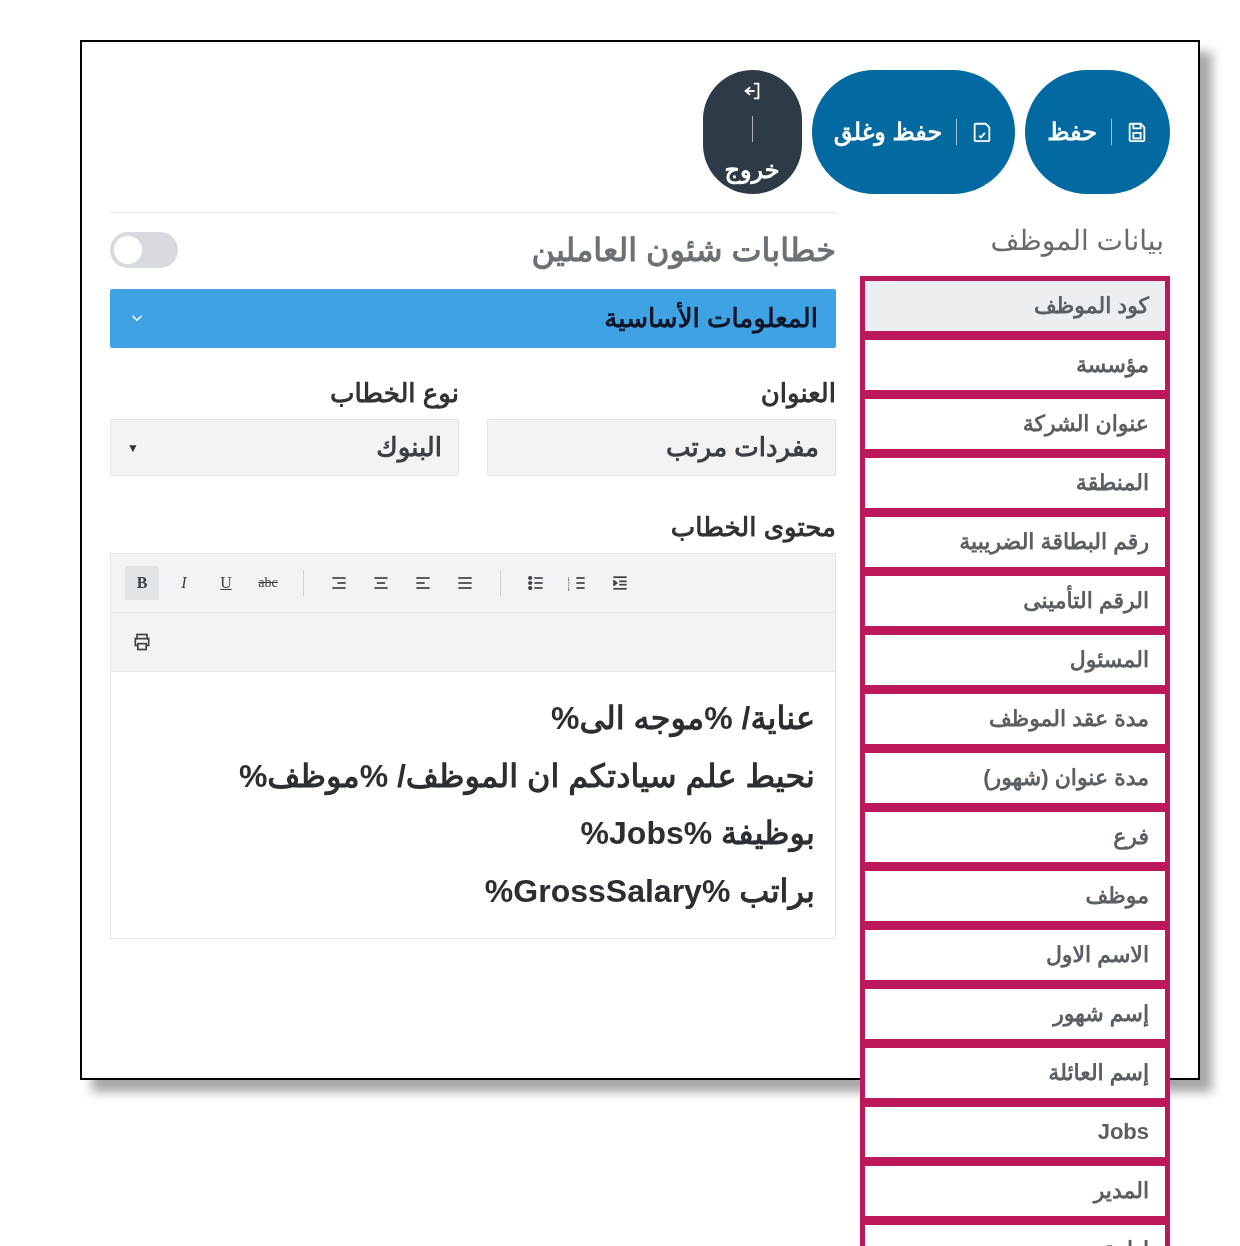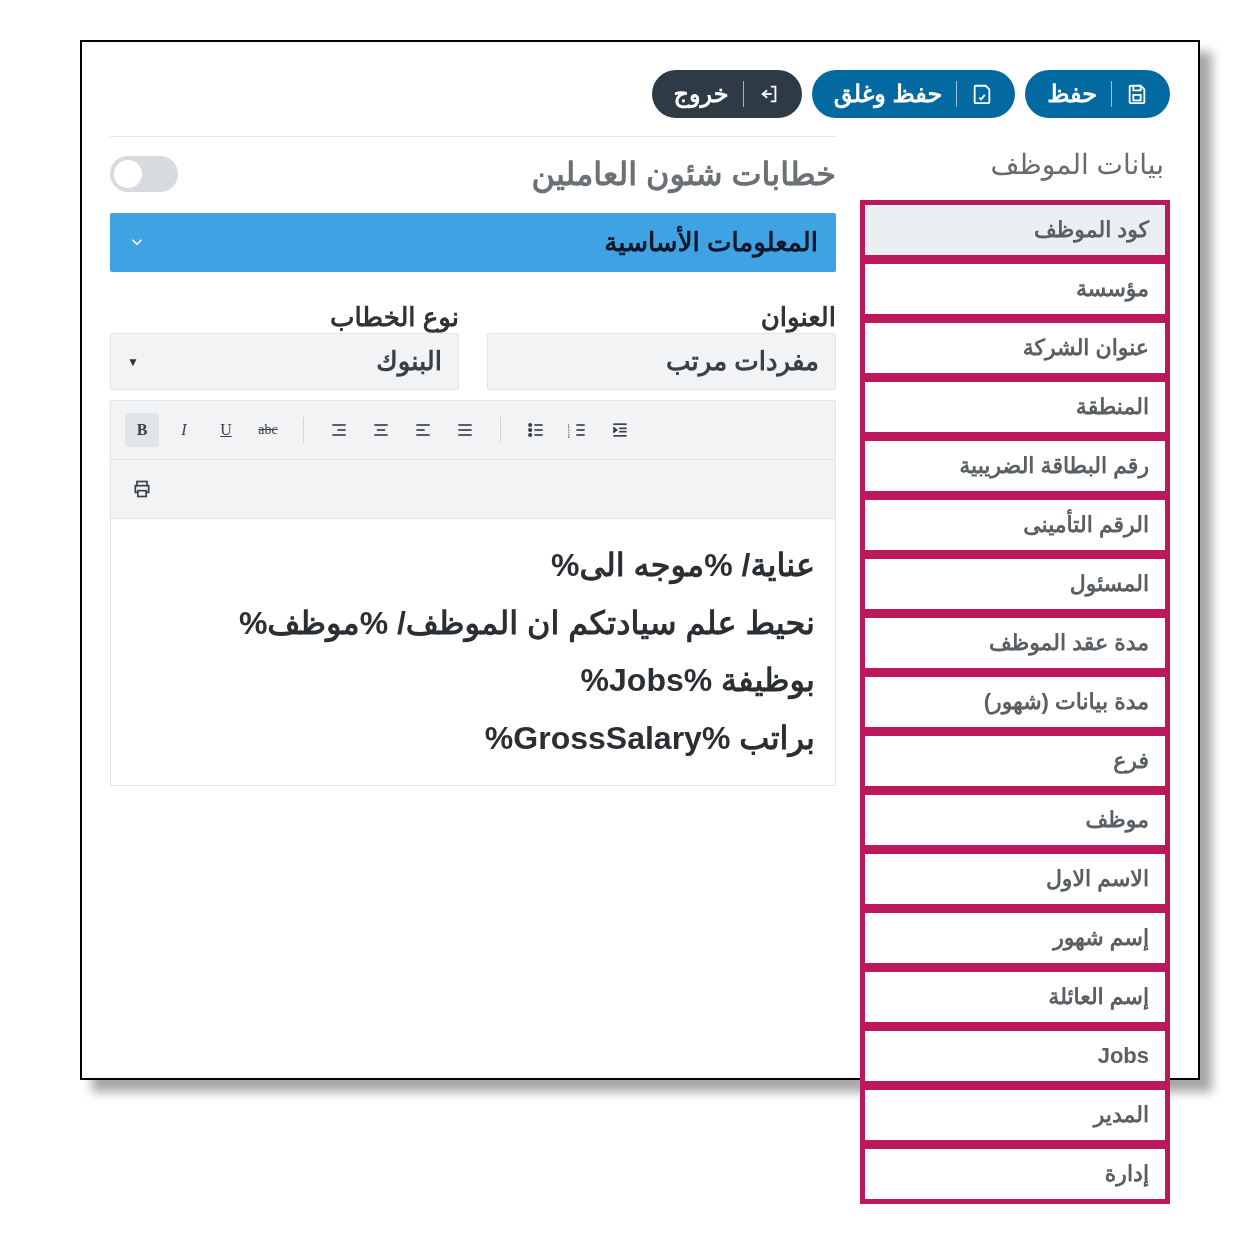--- a/index.html
+++ b/index.html
@@ -43,21 +43,21 @@
     cursor: pointer;
     color: #fff;
   }
   .btn .sep {
     width: 1px;
     height: 26px;
     background: rgba(255,255,255,0.6);
     display: inline-block;
   }
   .btn-green { background: #0369a1; }
-  .btn-dark  { background: #2e3a46; }
+  .btn-dark  { background: #2e3a46; flex-direction: column; }
   .icon {
     width: 22px; height: 22px;
     display: inline-flex;
     align-items: center;
     justify-content: center;
     font-size: 20px;
     line-height: 1;
   }
   
   .body-row {
@@ -134,21 +134,21 @@
   .chev-svg { width:18px; height:18px; }
   .fields-row {
     display: flex;
     gap: 28px;
     margin-top: 30px;
   }
   .field {
     flex: 1;
     display: flex;
     flex-direction: column;
-    gap: 0;
+    gap: 10px;
   }
   .field-label {
     font-weight: 700;
     font-size: 26px;
     color: #333;
   }
   .text-input, .select-box {
     background: #f1f3f5;
     border: 1px solid #e3e6e9;
     padding: 12px 16px;
@@ -263,21 +263,21 @@
         <div class="sidebar-header">بيانات الموظف</div>
         <div id="sidebar-list">
             <div class="side-item active">كود الموظف</div>
             <div class="side-item">مؤسسة</div>
             <div class="side-item">عنوان الشركة</div>
             <div class="side-item">المنطقة</div>
             <div class="side-item">رقم البطاقة الضريبية</div>
             <div class="side-item">الرقم التأمينى</div>
             <div class="side-item">المسئول</div>
             <div class="side-item">مدة عقد الموظف</div>
-            <div class="side-item">مدة بيانات (شهور)</div>
+            <div class="side-item">مدة عنوان (شهور)</div>
             <div class="side-item">فرع</div>
             <div class="side-item">موظف</div>
             <div class="side-item">الاسم الاول</div>
             <div class="side-item">إسم شهور</div>
             <div class="side-item">إسم العائلة</div>
             <div class="side-item">Jobs</div>
             <div class="side-item">المدير</div>
             <div class="side-item">إدارة</div>
           </div>
       </aside>
@@ -306,20 +306,21 @@
           </div>
           <div class="field">
             <div class="field-label">نوع الخطاب</div>
             <div class="select-box">
               <span>البنوك</span>
               <span class="select-caret">▼</span>
             </div>
           </div>
         </div>
 
+        <div class="editor-label">محتوى الخطاب</div>
 
         <div class="editor">
           <div class="editor-toolbar">
             <div class="tb-row">
               <span class="tb-btn tb-text active">
                   <b>B</b>
                 </span>
               <span class="tb-btn tb-text">
                   <i>I</i>
                 </span>

